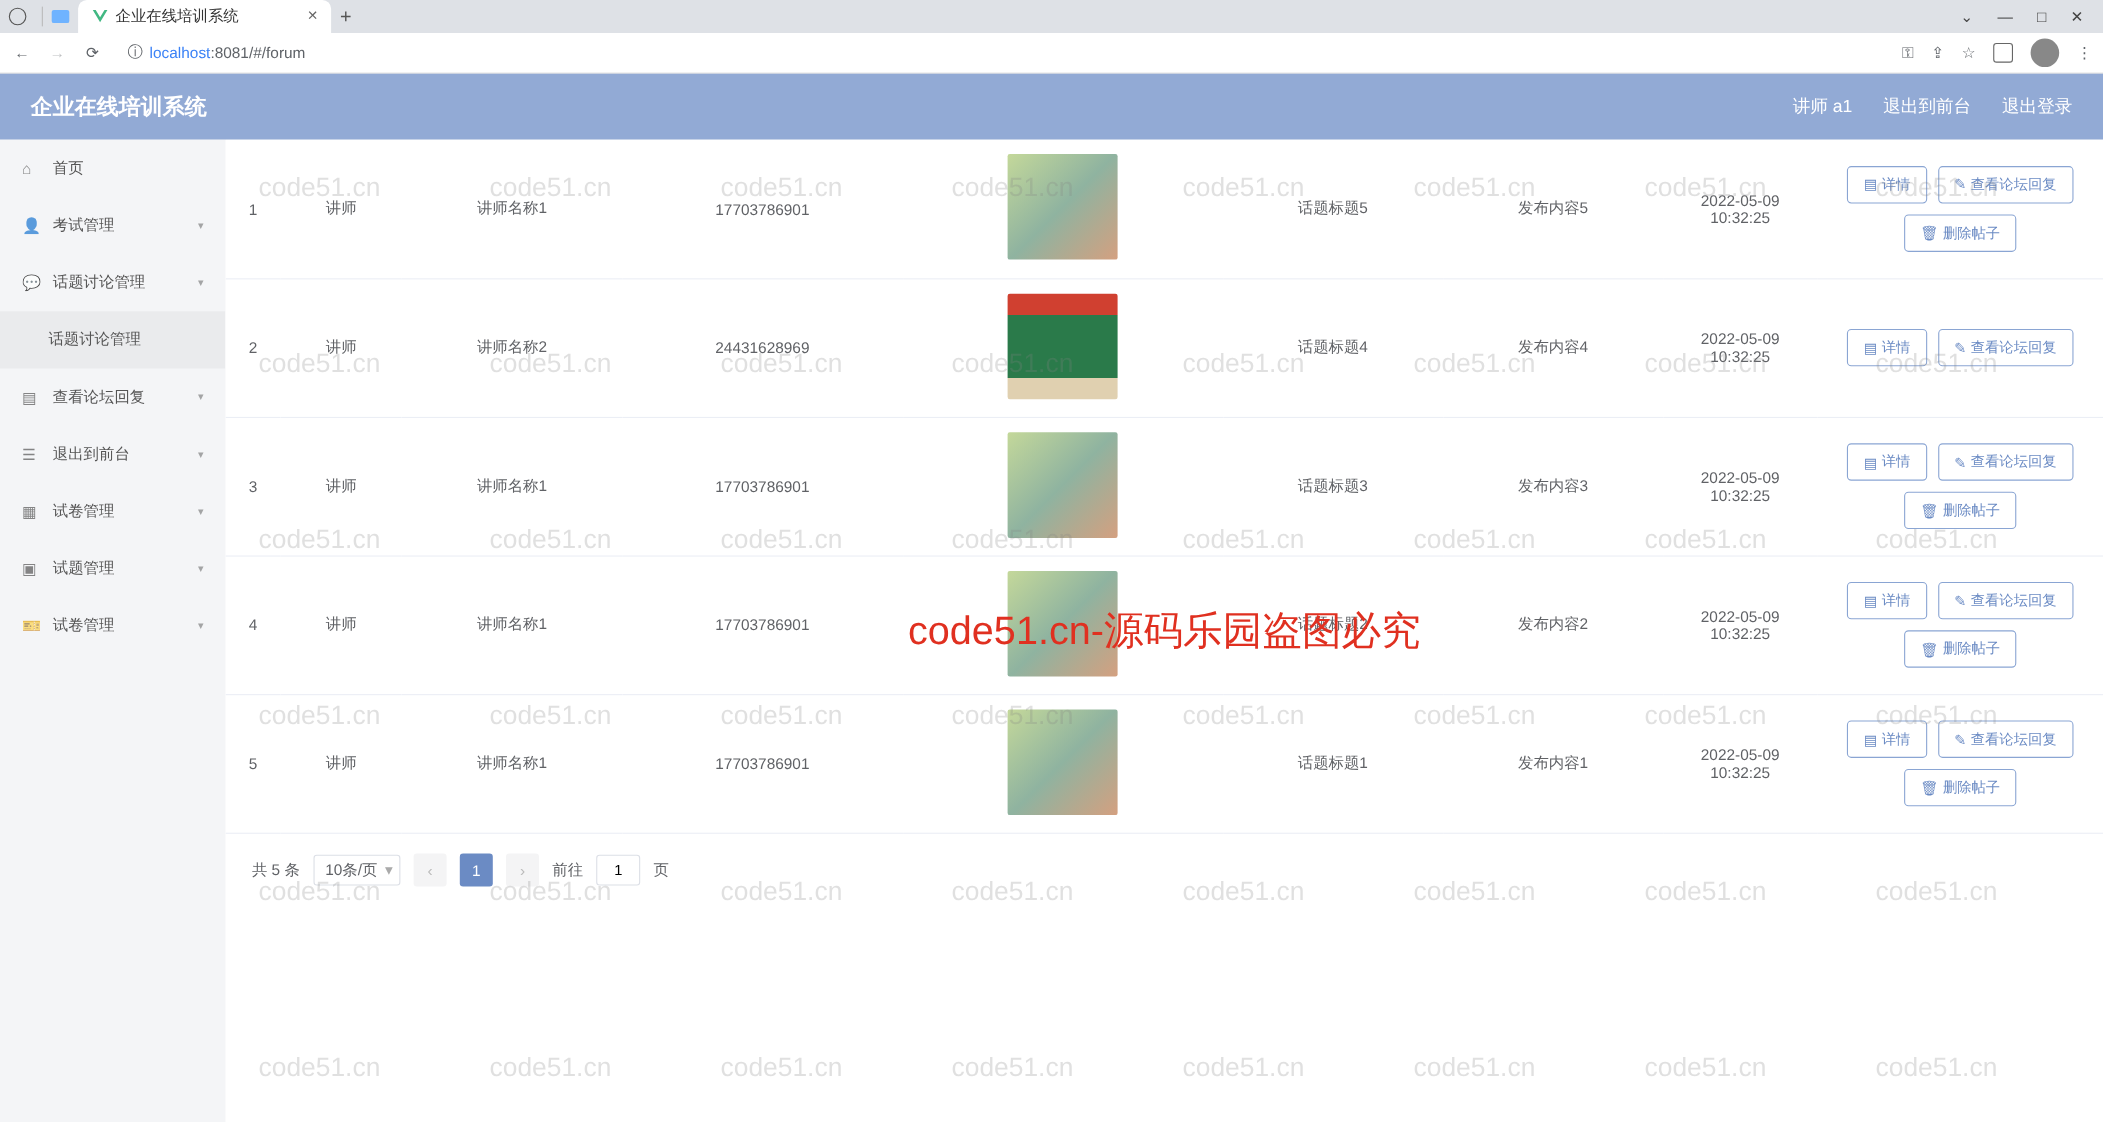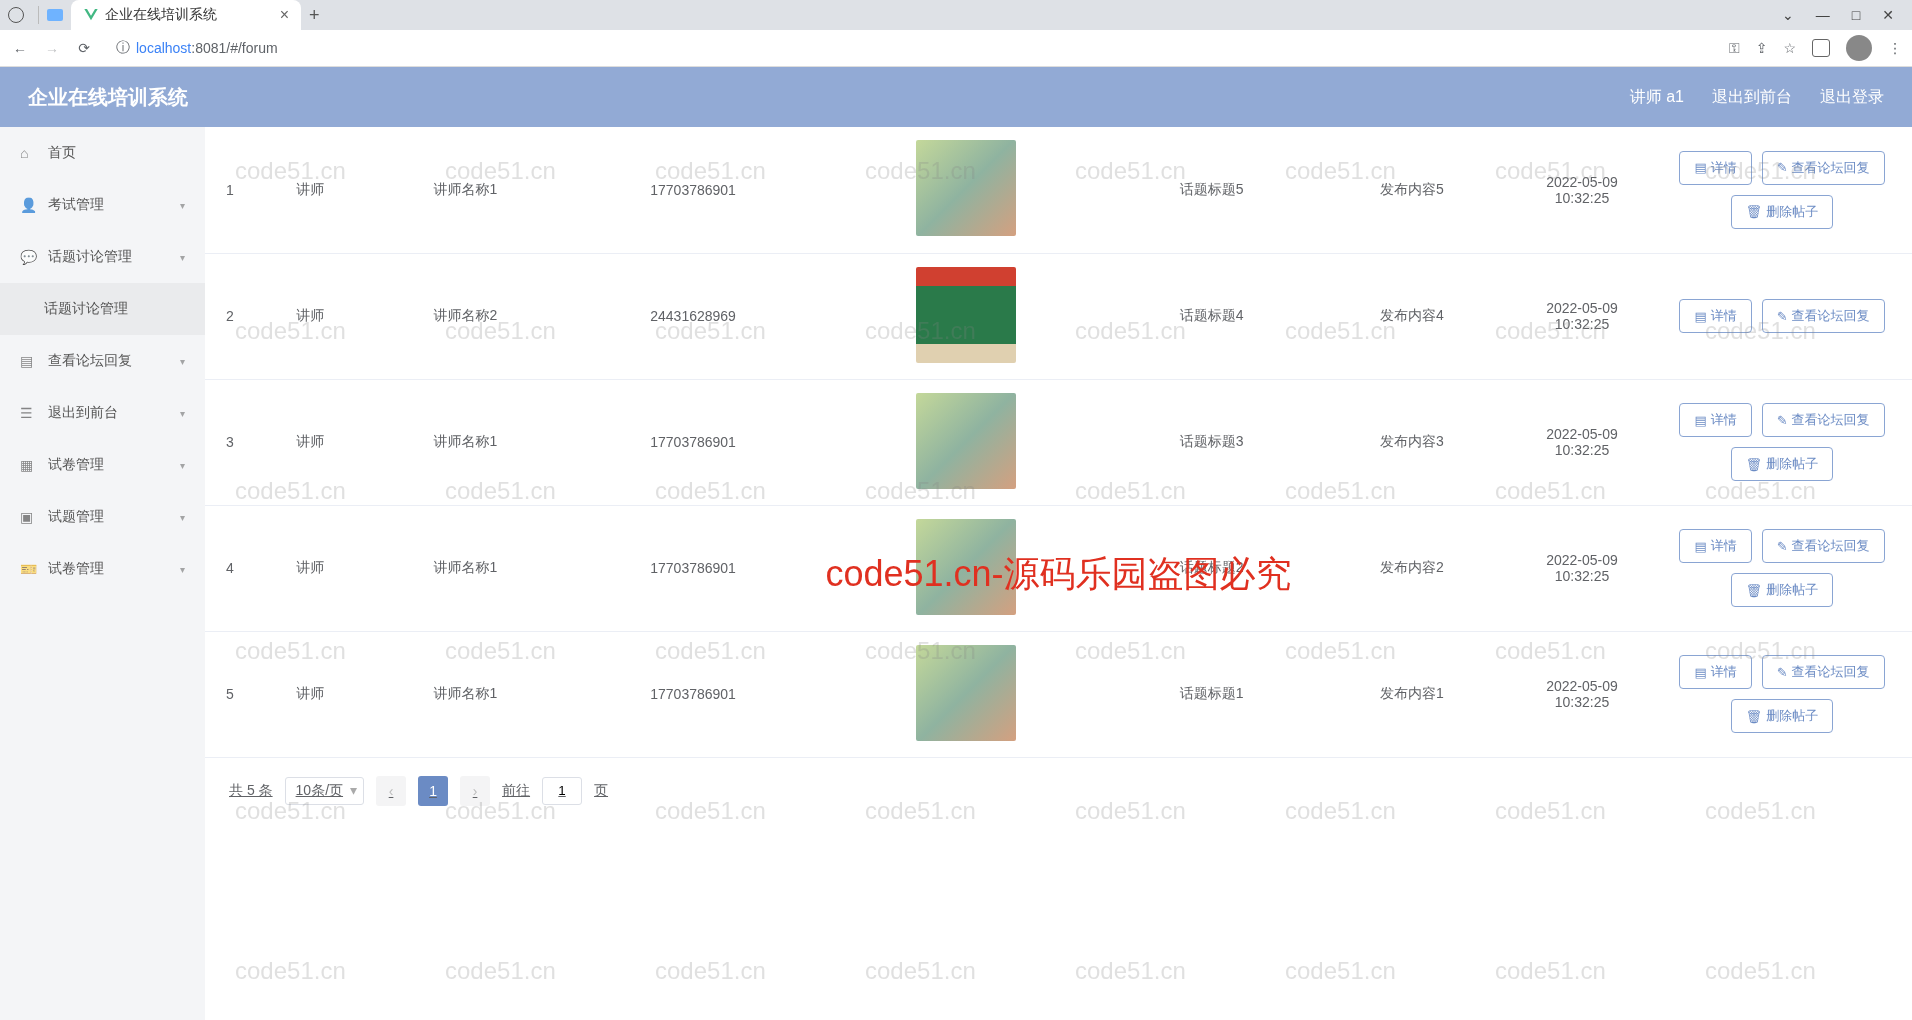--- a/index.html
+++ b/index.html
@@ -52,21 +52,21 @@
     .table td { padding: 10px 8px; text-align: center; height: 126px; vertical-align: middle; color:#606266;}
     .thumb { width: 100px; height: 96px; background: linear-gradient(135deg,#c4d89a,#8fb3a0,#d4a080); border-radius:2px;display:inline-block;}
     .thumb.green{background:linear-gradient(#d04030 0 20%,#2a7a4a 20% 80%,#e0d0b0 80%);}
     
     
     .actions { display: flex; flex-wrap: wrap; gap: 10px; justify-content:center; max-width:240px; margin:0 auto;}
     .btn { display: inline-flex; align-items: center; gap: 4px; padding: 7px 14px; border: 1px solid #8aa5d3; color: #6b8bc4; background: #fff; border-radius: 4px; font-size: 13px; cursor:pointer;}
     .btn .bi{font-size:13px;}
     
     
-    .pagination { display: flex; align-items: center; gap: 12px; padding: 18px 24px; color: #606266; text-decoration: underline; }
+    .pagination { display: flex; align-items: center; gap: 12px; padding: 18px 24px; color: #606266; }
     .page-select { border: 1px solid #dcdfe6; padding: 4px 20px 4px 10px; border-radius: 3px; background:#fff; cursor:pointer; position:relative;}
     .page-select::after{content:'▾';position:absolute;right:6px;color:#aaa;}
     .page-btn { width: 30px; height: 30px; display:inline-flex;align-items:center;justify-content:center;background: #f4f4f5; border-radius: 3px; color:#bbb; cursor:pointer;}
     .page-btn.active { background: #6b8bc4; color: #fff; }
     .page-input { width: 40px; height: 28px; border: 1px solid #dcdfe6; border-radius: 3px; text-align: center; }
     
     .avatar-circle{width:26px;height:26px;border-radius:50%;background:#888;display:inline-block;}
     .ext-icon{width:18px;height:18px;border:1px solid #666;border-radius:3px;}
   </style>
 </head>

